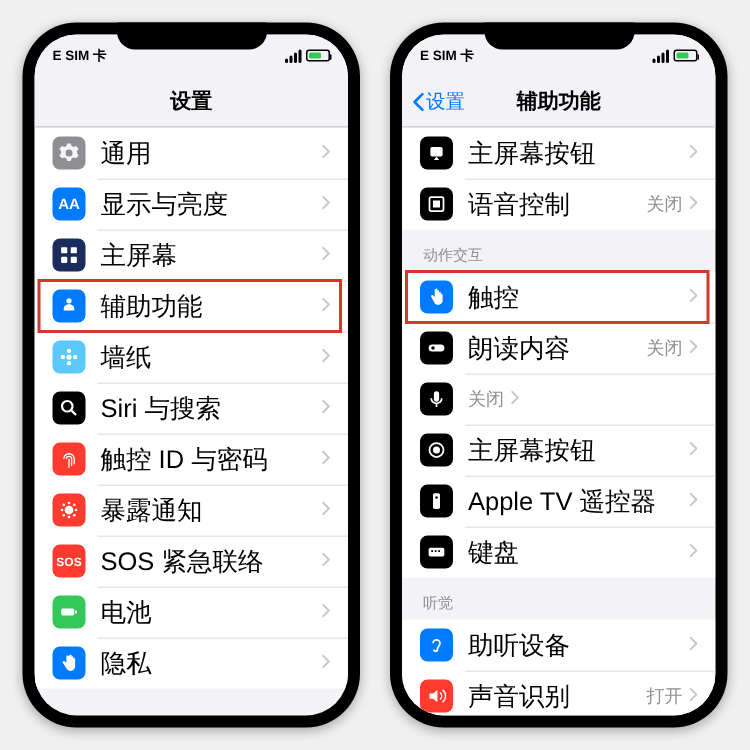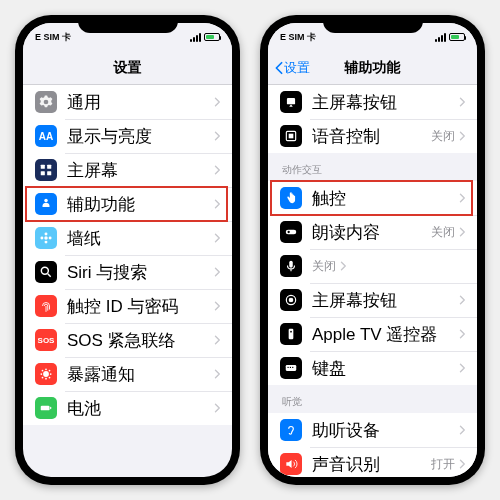--- a/index.html
+++ b/index.html
@@ -157,58 +157,71 @@
             </div>
     <div class="row-label">触控 ID 与密码</div>
 
     <span class="chevron"><svg viewBox="0 0 8 12">
                 <path d="M2 1l5 5-5 5" stroke="#c7c7cc" stroke-width="1.8" fill="none" stroke-linecap="round" stroke-linejoin="round"></path>
               </svg></span>
   </div>
           <div class="row" style="position:relative">
 
     <div class="icon-box bg-red">
-              <span style="color:#fff;font-weight:700;font-size:8px">SOS</span>
-            </div>
-    <div class="row-label">SOS 紧急联络</div>
-
-    <span class="chevron"><svg viewBox="0 0 8 12">
-                <path d="M2 1l5 5-5 5" stroke="#c7c7cc" stroke-width="1.8" fill="none" stroke-linecap="round" stroke-linejoin="round"></path>
-              </svg></span>
-  </div>
-          <div class="row" style="position:relative">
-
-    <div class="icon-box bg-red">
               <svg width="14" height="14" viewBox="0 0 24 24" fill="white">
                 <circle cx="12" cy="12" r="5"></circle>
                 <circle cx="12" cy="4" r="1.5"></circle>
                 <circle cx="12" cy="20" r="1.5"></circle>
                 <circle cx="4" cy="12" r="1.5"></circle>
                 <circle cx="20" cy="12" r="1.5"></circle>
                 <circle cx="6" cy="6" r="1.5"></circle>
                 <circle cx="18" cy="6" r="1.5"></circle>
                 <circle cx="6" cy="18" r="1.5"></circle>
                 <circle cx="18" cy="18" r="1.5"></circle>
               </svg>
             </div>
     <div class="row-label">暴露通知</div>
 
     <span class="chevron"><svg viewBox="0 0 8 12">
                 <path d="M2 1l5 5-5 5" stroke="#c7c7cc" stroke-width="1.8" fill="none" stroke-linecap="round" stroke-linejoin="round"></path>
               </svg></span>
   </div>
           <div class="row" style="position:relative">
 
+    <div class="icon-box bg-red">
+              <span style="color:#fff;font-weight:700;font-size:8px">SOS</span>
+            </div>
+    <div class="row-label">SOS 紧急联络</div>
+
+    <span class="chevron"><svg viewBox="0 0 8 12">
+                <path d="M2 1l5 5-5 5" stroke="#c7c7cc" stroke-width="1.8" fill="none" stroke-linecap="round" stroke-linejoin="round"></path>
+              </svg></span>
+  </div>
+          <div class="row" style="position:relative">
+
     <div class="icon-box bg-green">
               <svg width="14" height="14" viewBox="0 0 24 24" fill="white">
                 <rect x="3" y="8" width="15" height="8" rx="2"></rect>
                 <rect x="19" y="10" width="2" height="4" rx="1"></rect>
               </svg>
             </div>
     <div class="row-label">电池</div>
+
+    <span class="chevron"><svg viewBox="0 0 8 12">
+                <path d="M2 1l5 5-5 5" stroke="#c7c7cc" stroke-width="1.8" fill="none" stroke-linecap="round" stroke-linejoin="round"></path>
+              </svg></span>
+  </div>
+          <div class="row" style="position:relative">
+
+    <div class="icon-box bg-blue">
+              <svg width="14" height="14" viewBox="0 0 24 24" fill="white">
+                <path d="M9 3v9l-2-2c-1-1-3 0-2 2l4 6c1 2 3 3 5 3s5-2 5-5V7c0-1-2-1-2 0v3V5c0-1-2-1-2 0v4V3c0-1-2-1-2 0v6V4c0-1-2-1-2 0z"></path>
+              </svg>
+            </div>
+    <div class="row-label">隐私</div>
 
     <span class="chevron"><svg viewBox="0 0 8 12">
                 <path d="M2 1l5 5-5 5" stroke="#c7c7cc" stroke-width="1.8" fill="none" stroke-linecap="round" stroke-linejoin="round"></path>
               </svg></span>
   </div>
         </div>
       </div>
   </div>
 </div>
 

